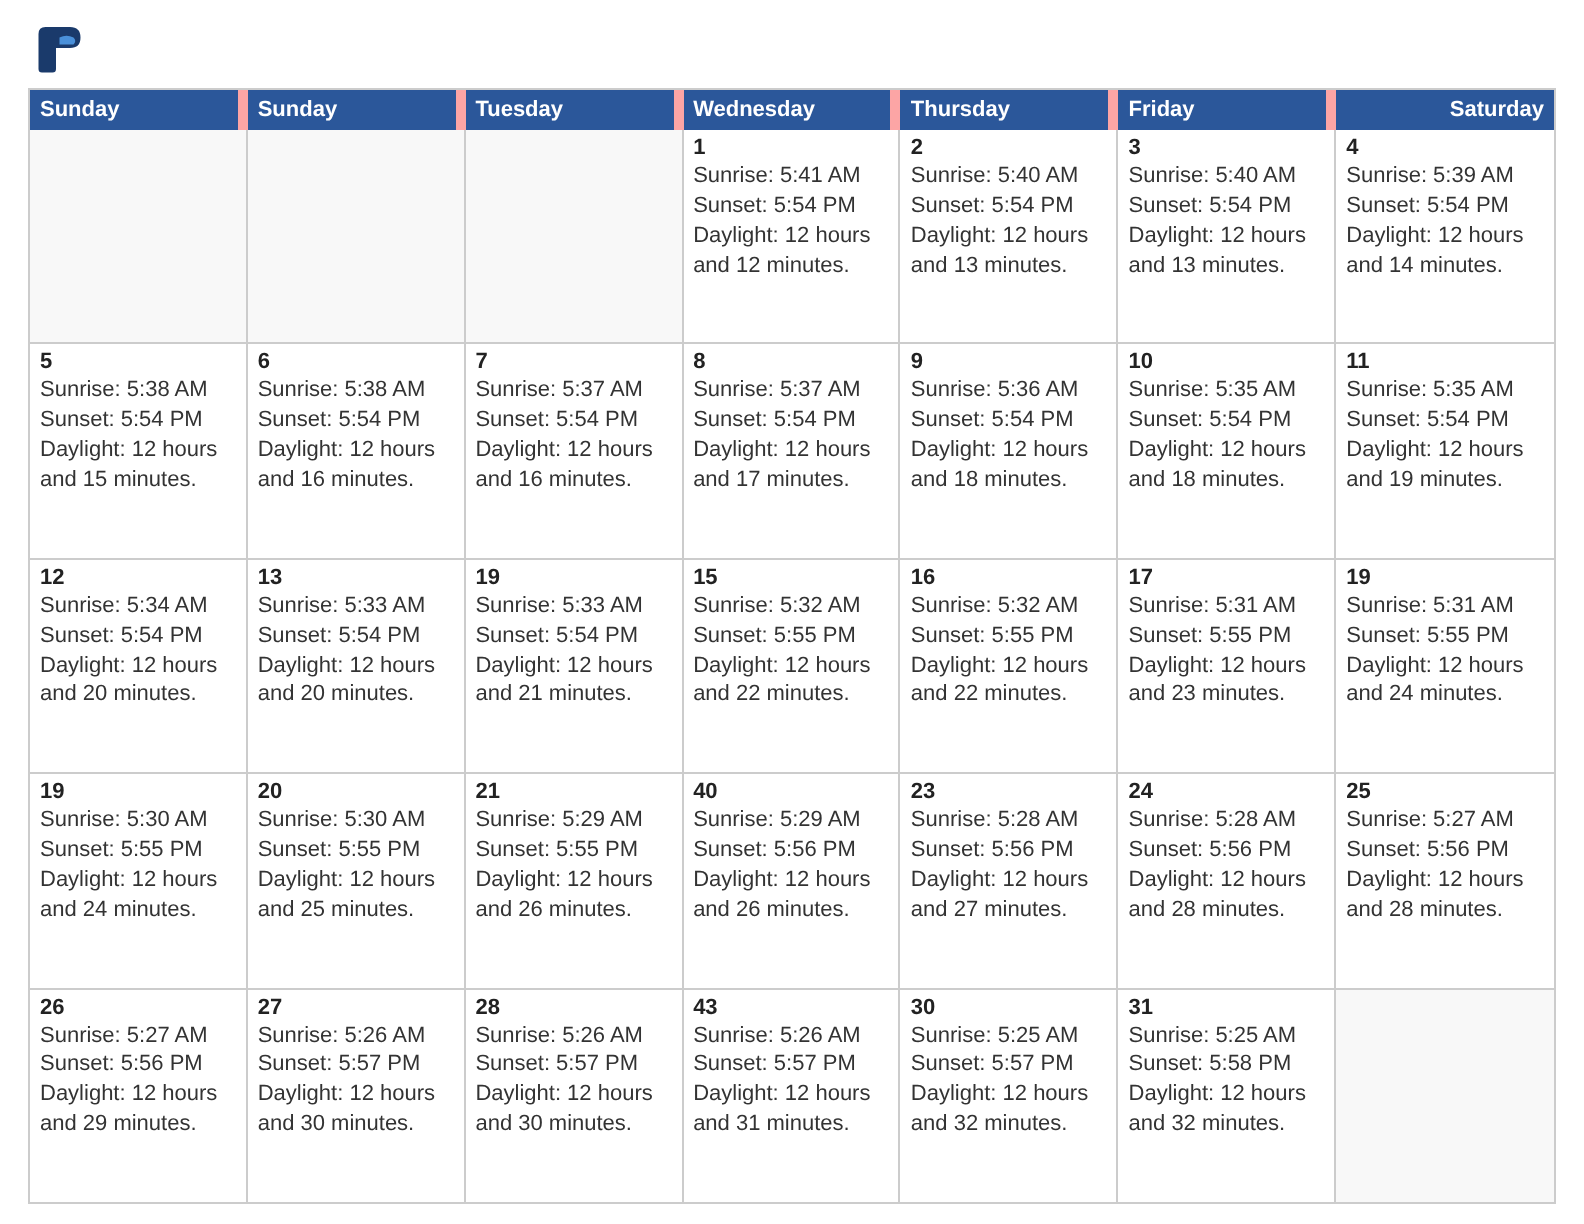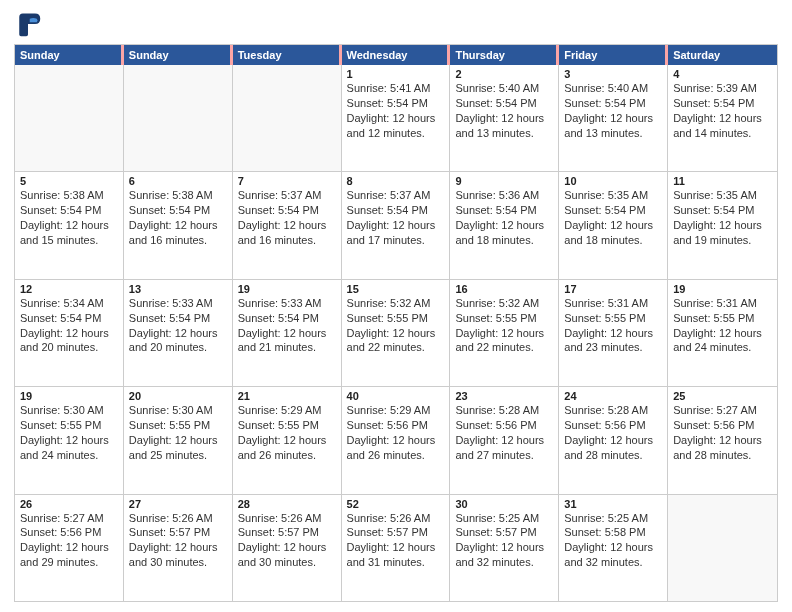--- a/index.html
+++ b/index.html
@@ -61,23 +61,23 @@
       display: grid;
       grid-template-columns: repeat(7, 1fr);
       background: #2b579a;
     }
     .cal-header-cell {
       color: #fff;
       font-size: 11px;
       font-weight: bold;
       text-align: left;
       padding: 4px 5px;
-      border-right: 3px solid #fca5a5;
-    }
-    .cal-header-cell:last-child { border-right: none; }
+      border-right: 5px solid #fca5a5;
+    }
+    .cal-header-cell:last-child { border-right: none; text-align: right; }
     .cal-body {
       display: flex;
       flex-direction: column;
       flex: 1;
     }
     .cal-row {
       display: grid;
       grid-template-columns: repeat(7, 1fr);
       flex: 1;
       border-top: 1px solid #ccc;
@@ -257,21 +257,21 @@
           </div>
           <div class="cal-cell">
             <div class="day-num">27</div>
             <div class="day-info">Sunrise: 5:26 AM<br>Sunset: 5:57 PM<br>Daylight: 12 hours<br>and 30 minutes.</div>
           </div>
           <div class="cal-cell">
             <div class="day-num">28</div>
             <div class="day-info">Sunrise: 5:26 AM<br>Sunset: 5:57 PM<br>Daylight: 12 hours<br>and 30 minutes.</div>
           </div>
           <div class="cal-cell">
-            <div class="day-num">52</div>
+            <div class="day-num">43</div>
             <div class="day-info">Sunrise: 5:26 AM<br>Sunset: 5:57 PM<br>Daylight: 12 hours<br>and 31 minutes.</div>
           </div>
           <div class="cal-cell">
             <div class="day-num">30</div>
             <div class="day-info">Sunrise: 5:25 AM<br>Sunset: 5:57 PM<br>Daylight: 12 hours<br>and 32 minutes.</div>
           </div>
           <div class="cal-cell">
             <div class="day-num">31</div>
             <div class="day-info">Sunrise: 5:25 AM<br>Sunset: 5:58 PM<br>Daylight: 12 hours<br>and 32 minutes.</div>
           </div>

